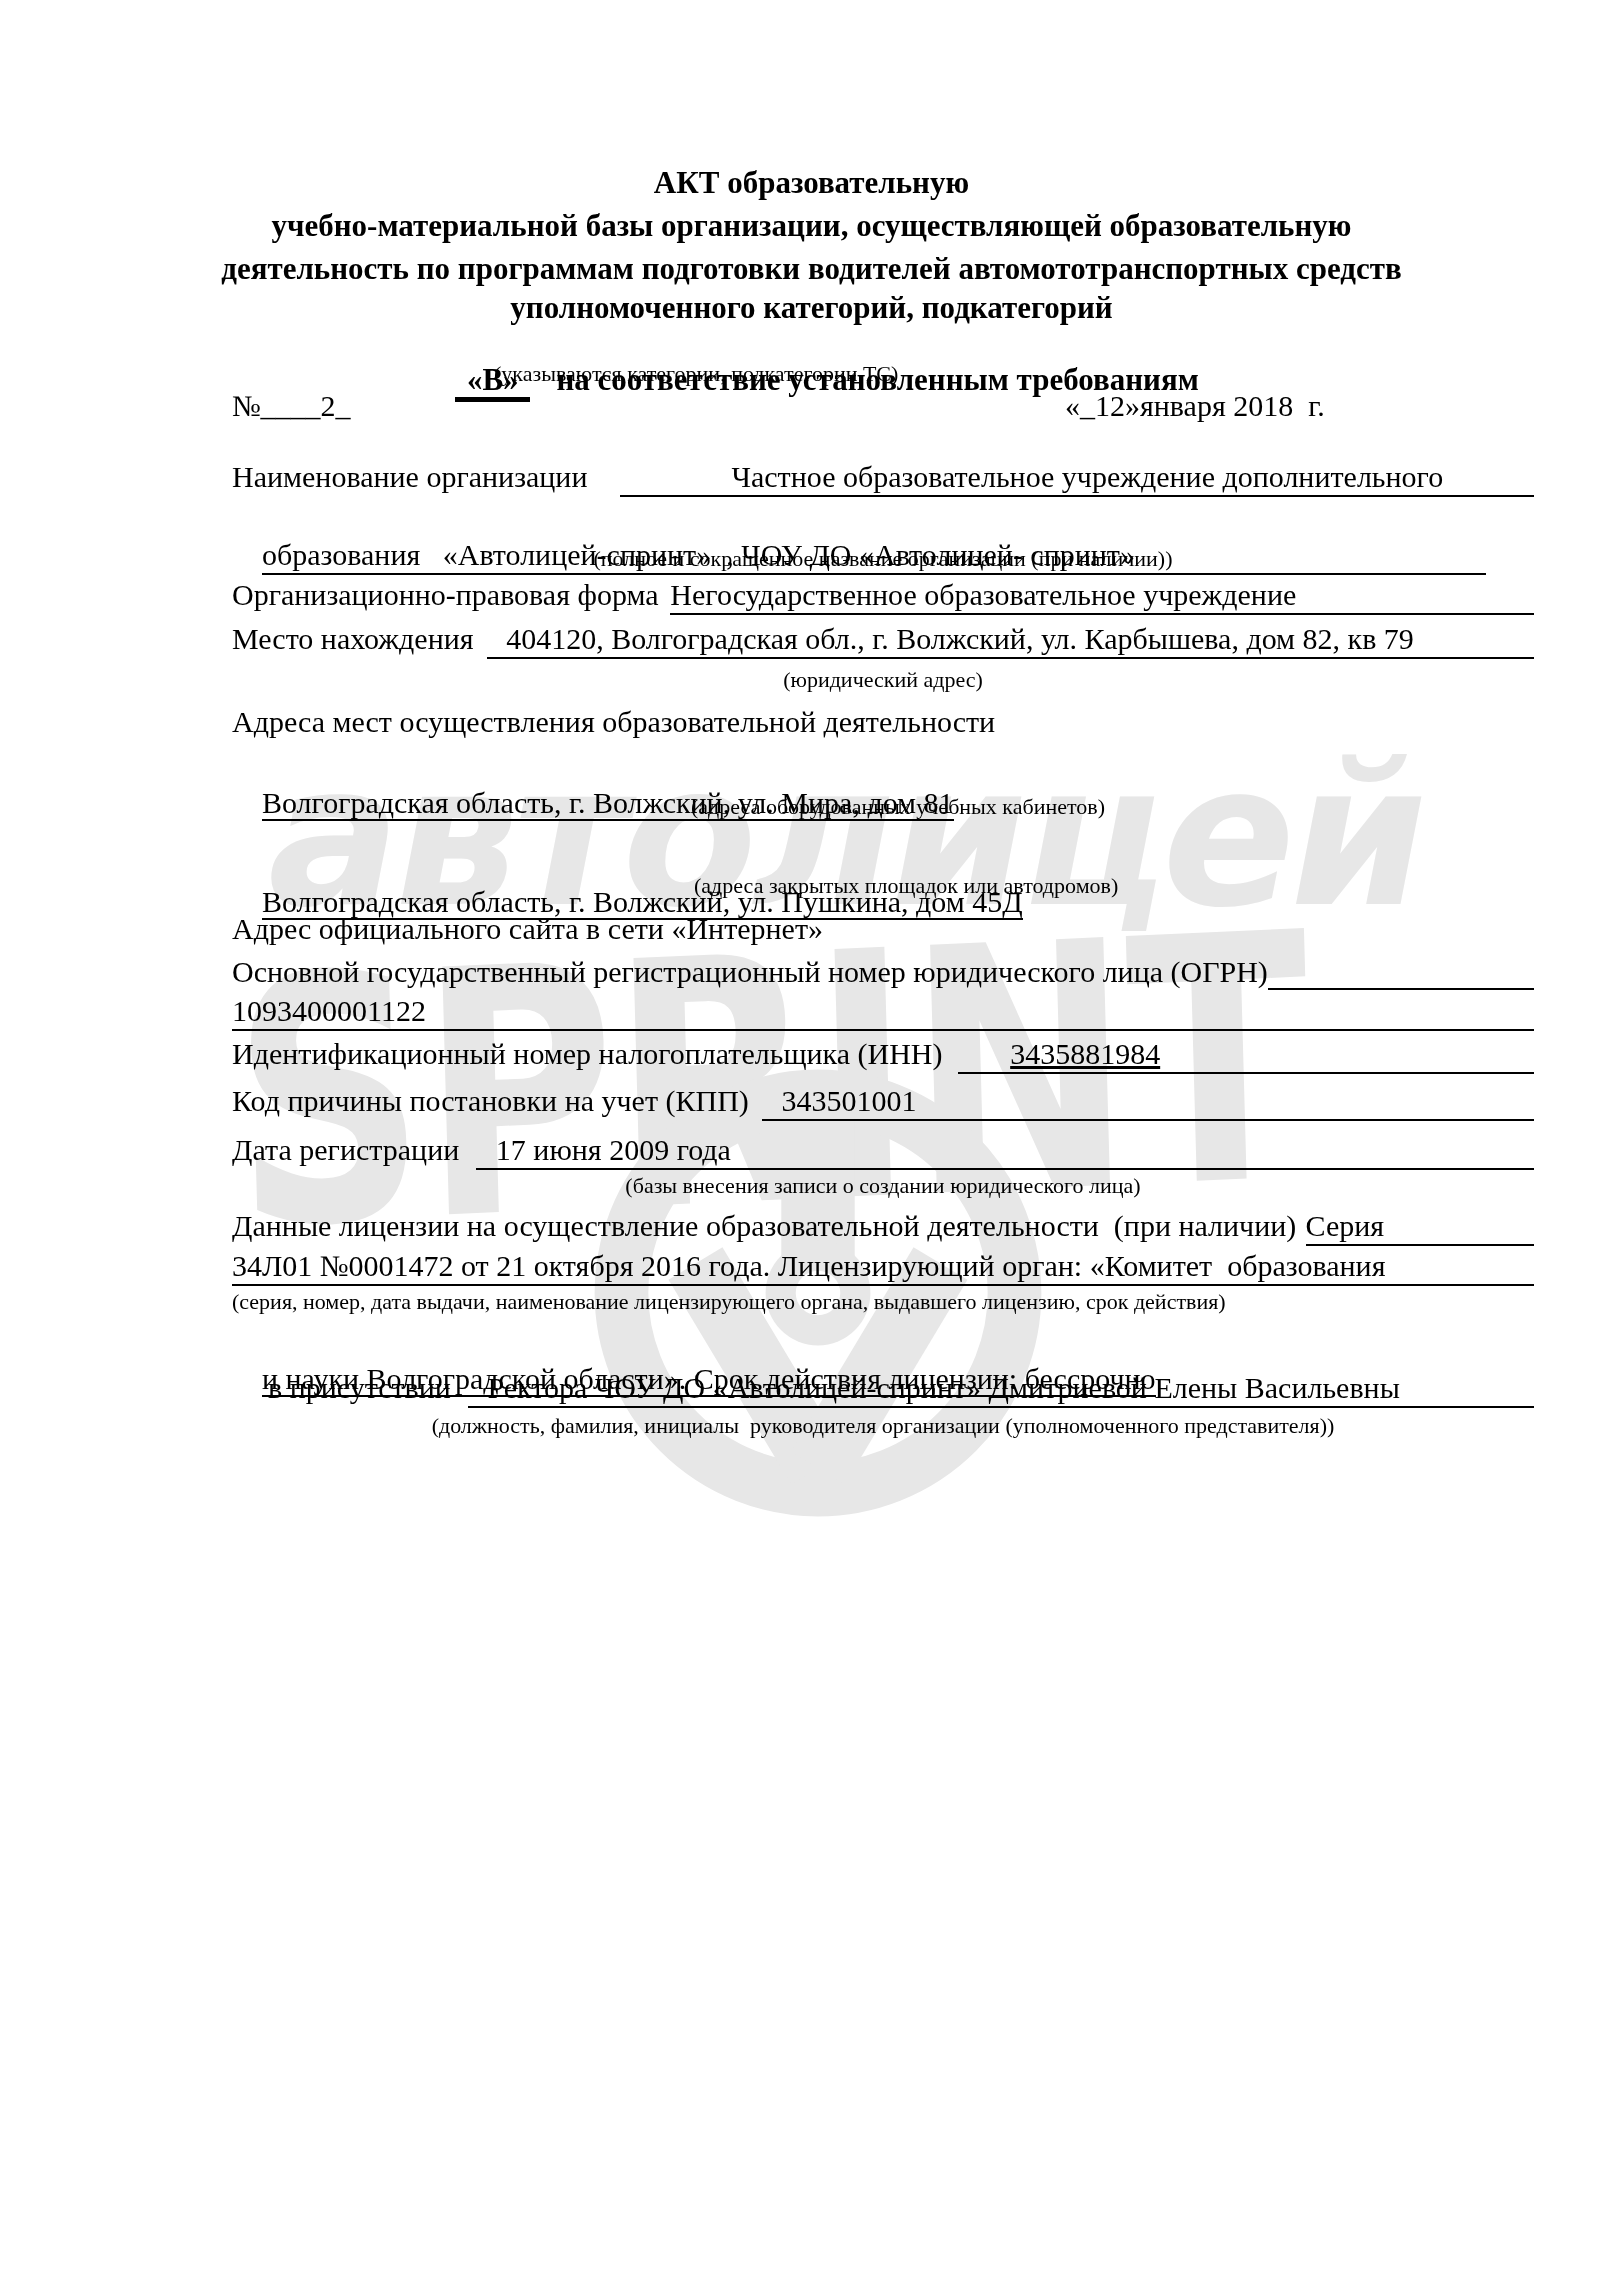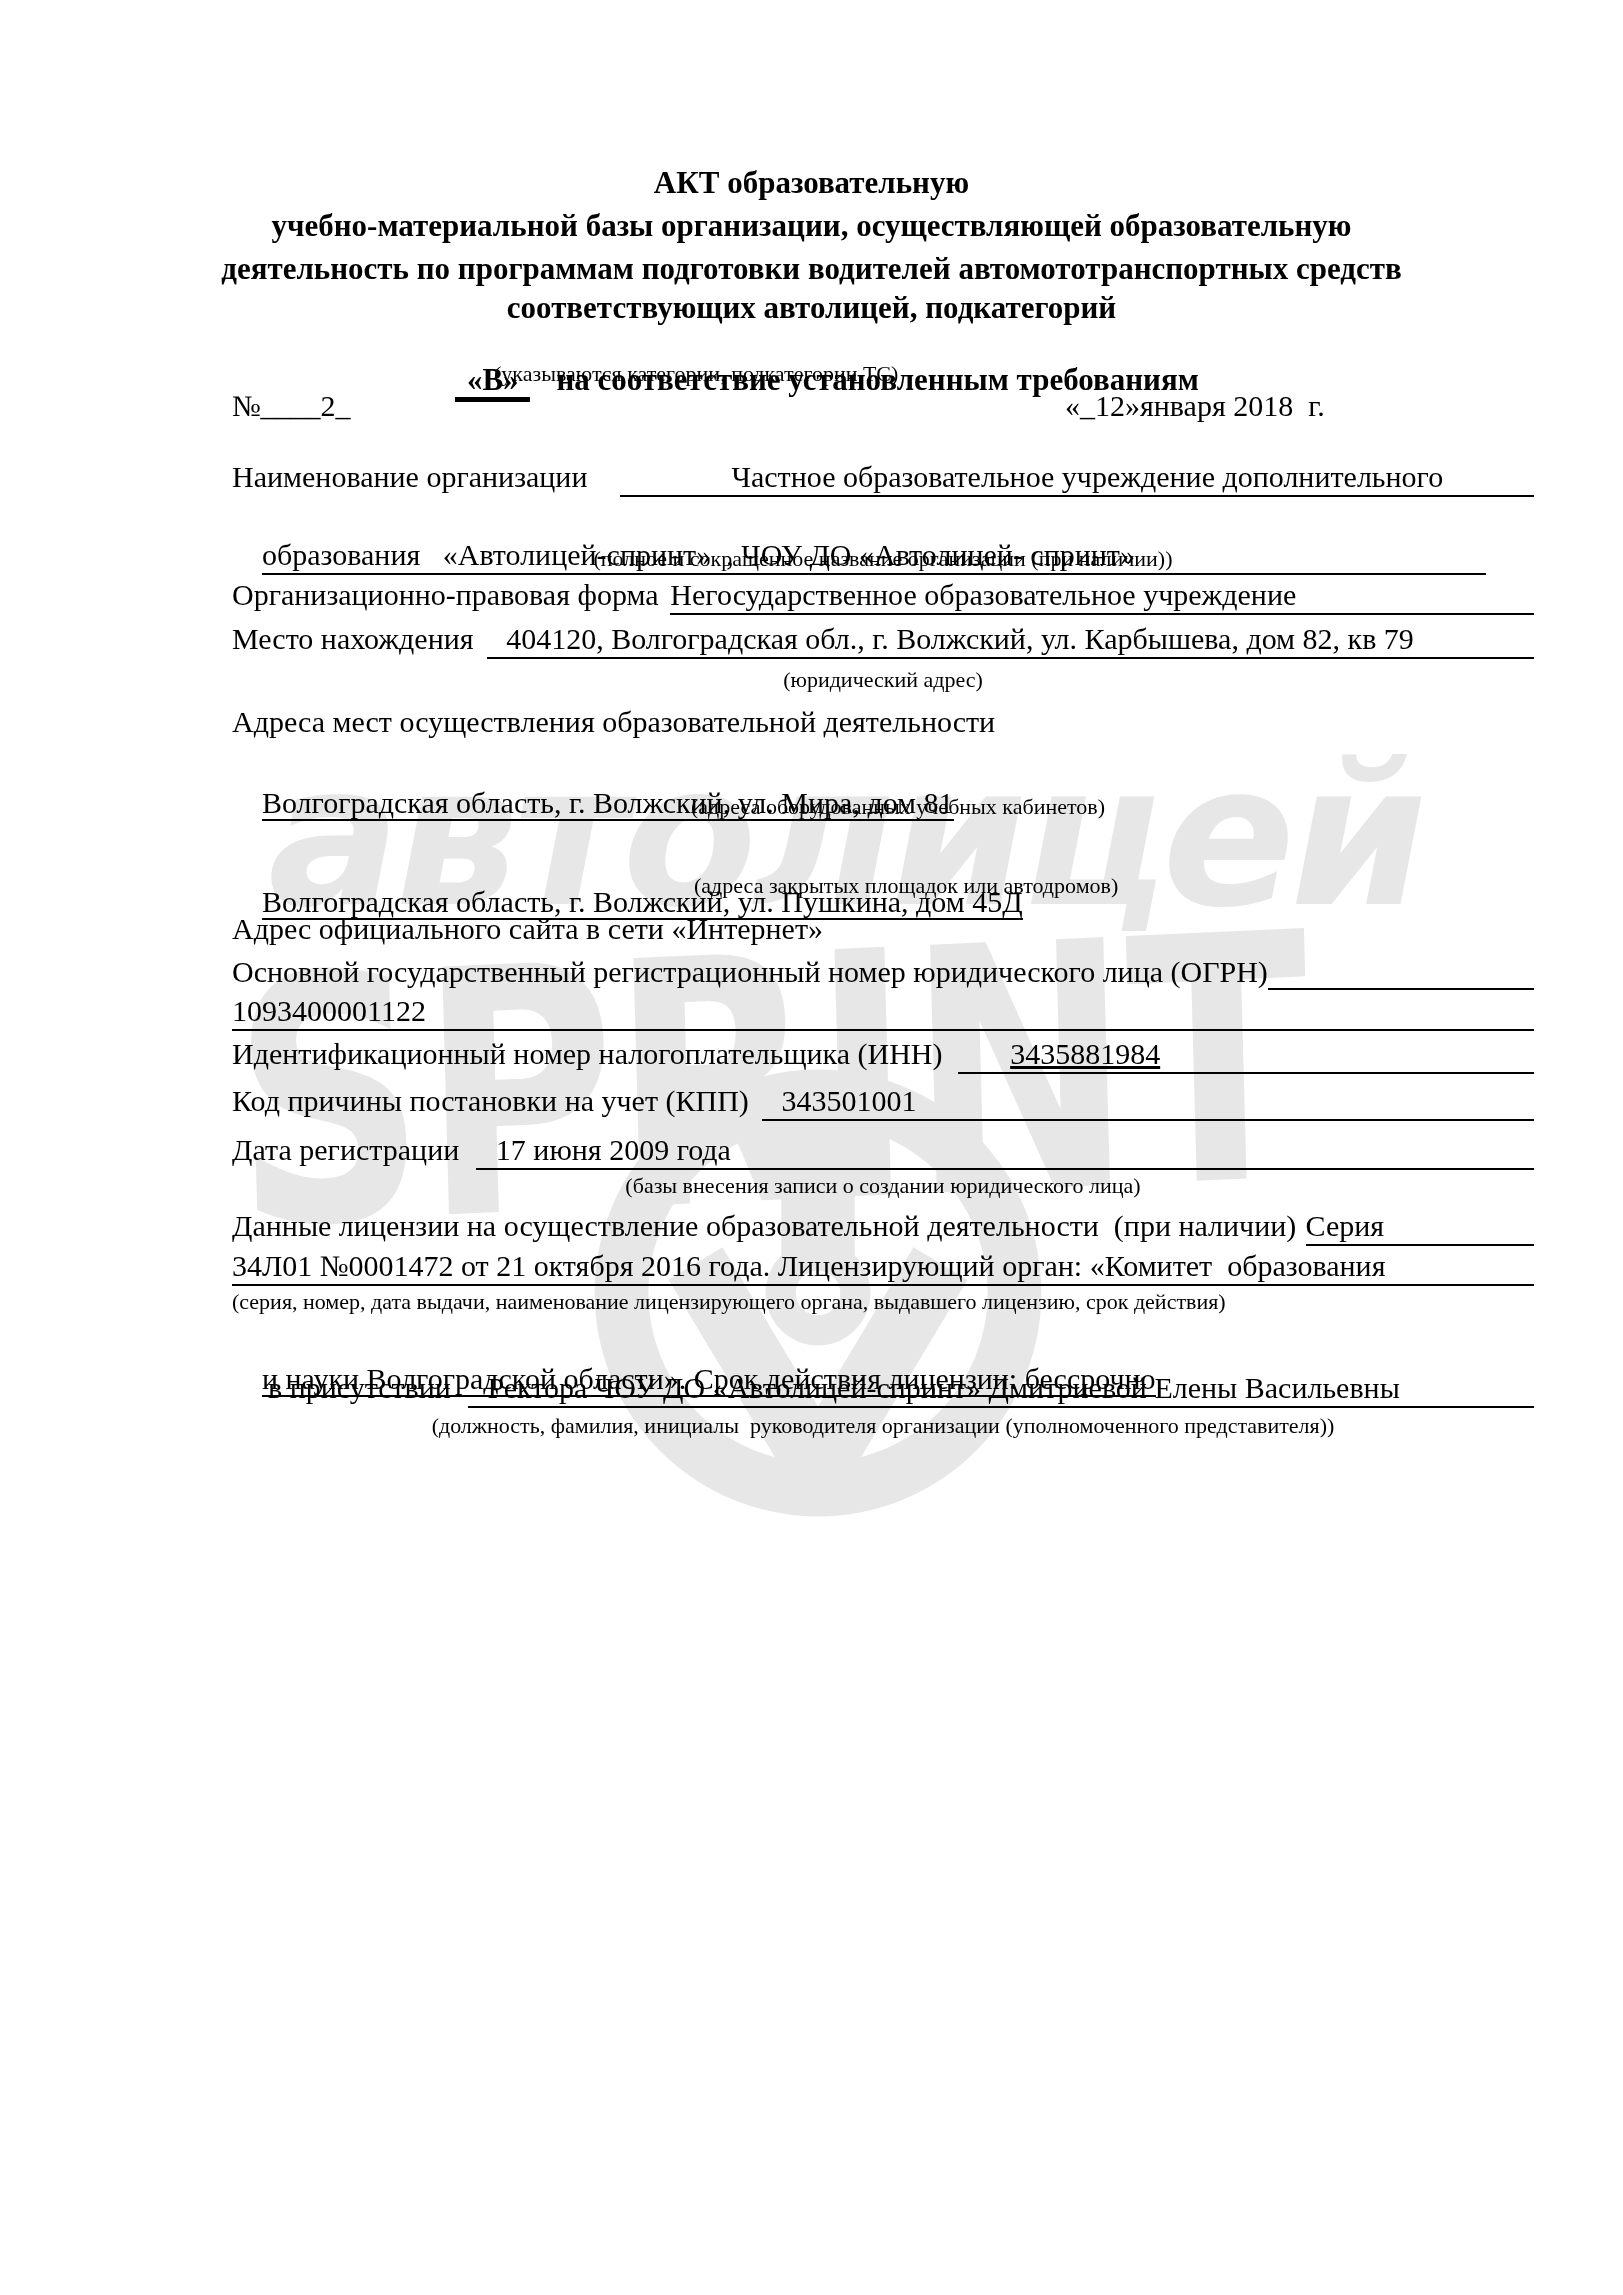--- a/index.html
+++ b/index.html
@@ -66,21 +66,21 @@
         <line x1="345" y1="612" x2="532" y2="300" stroke-width="96"></line>
       </g>
       <circle cx="345" cy="345" r="80" fill="#e7e7e7"></circle>
       <circle cx="345" cy="345" r="34" fill="#ffffff"></circle>
     </svg>
   </div>
 
   <div class="line ttl" style="top:164px">АКТ образовательную</div>
   <div class="line ttl" style="top:207px">учебно-материальной базы организации, осуществляющей образовательную</div>
   <div class="line ttl" style="top:250px">деятельность по программам подготовки водителей автомототранспортных средств</div>
-  <div class="line ttl" style="top:289px">соответствующих автолицей, подкатегорий</div>
+  <div class="line ttl" style="top:289px">уполномоченного категорий, подкатегорий</div>
   <div class="line ttl" style="top:323px">
     <span class="cat">«В»</span><span class="gap40">на соответствие установленным требованиям</span>
   </div>
   <div class="line note" style="top:361px;left:494px">(указываются категории, подкатегории ТС)</div>
 
   <div class="line" style="top:387px;left:232px">№____2_</div>
   <div class="line" style="top:387px;left:1065px">«_12»января 2018  г.</div>
 
   <div class="line row" style="top:458px">
     <span>Наименование организации</span>

